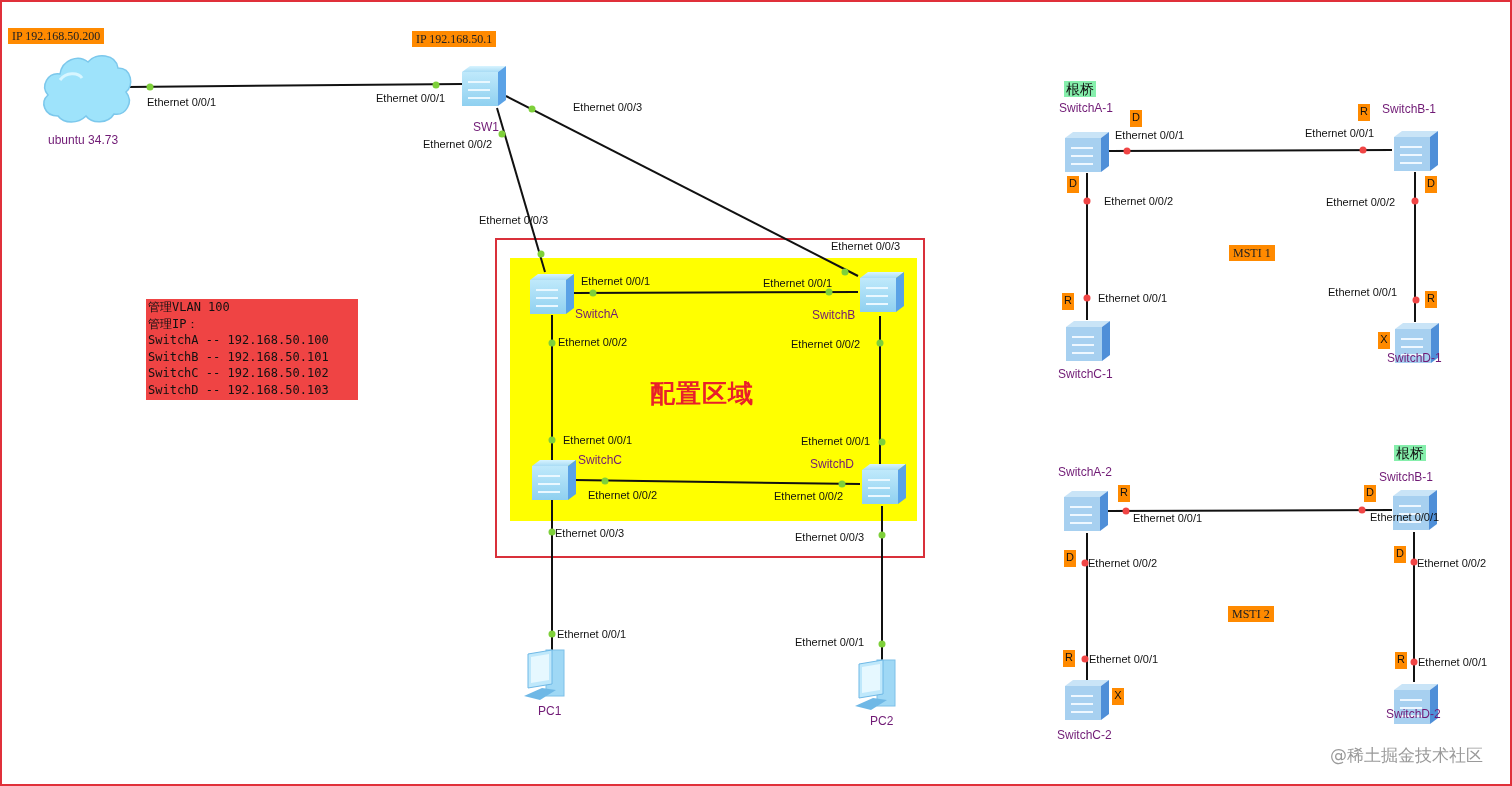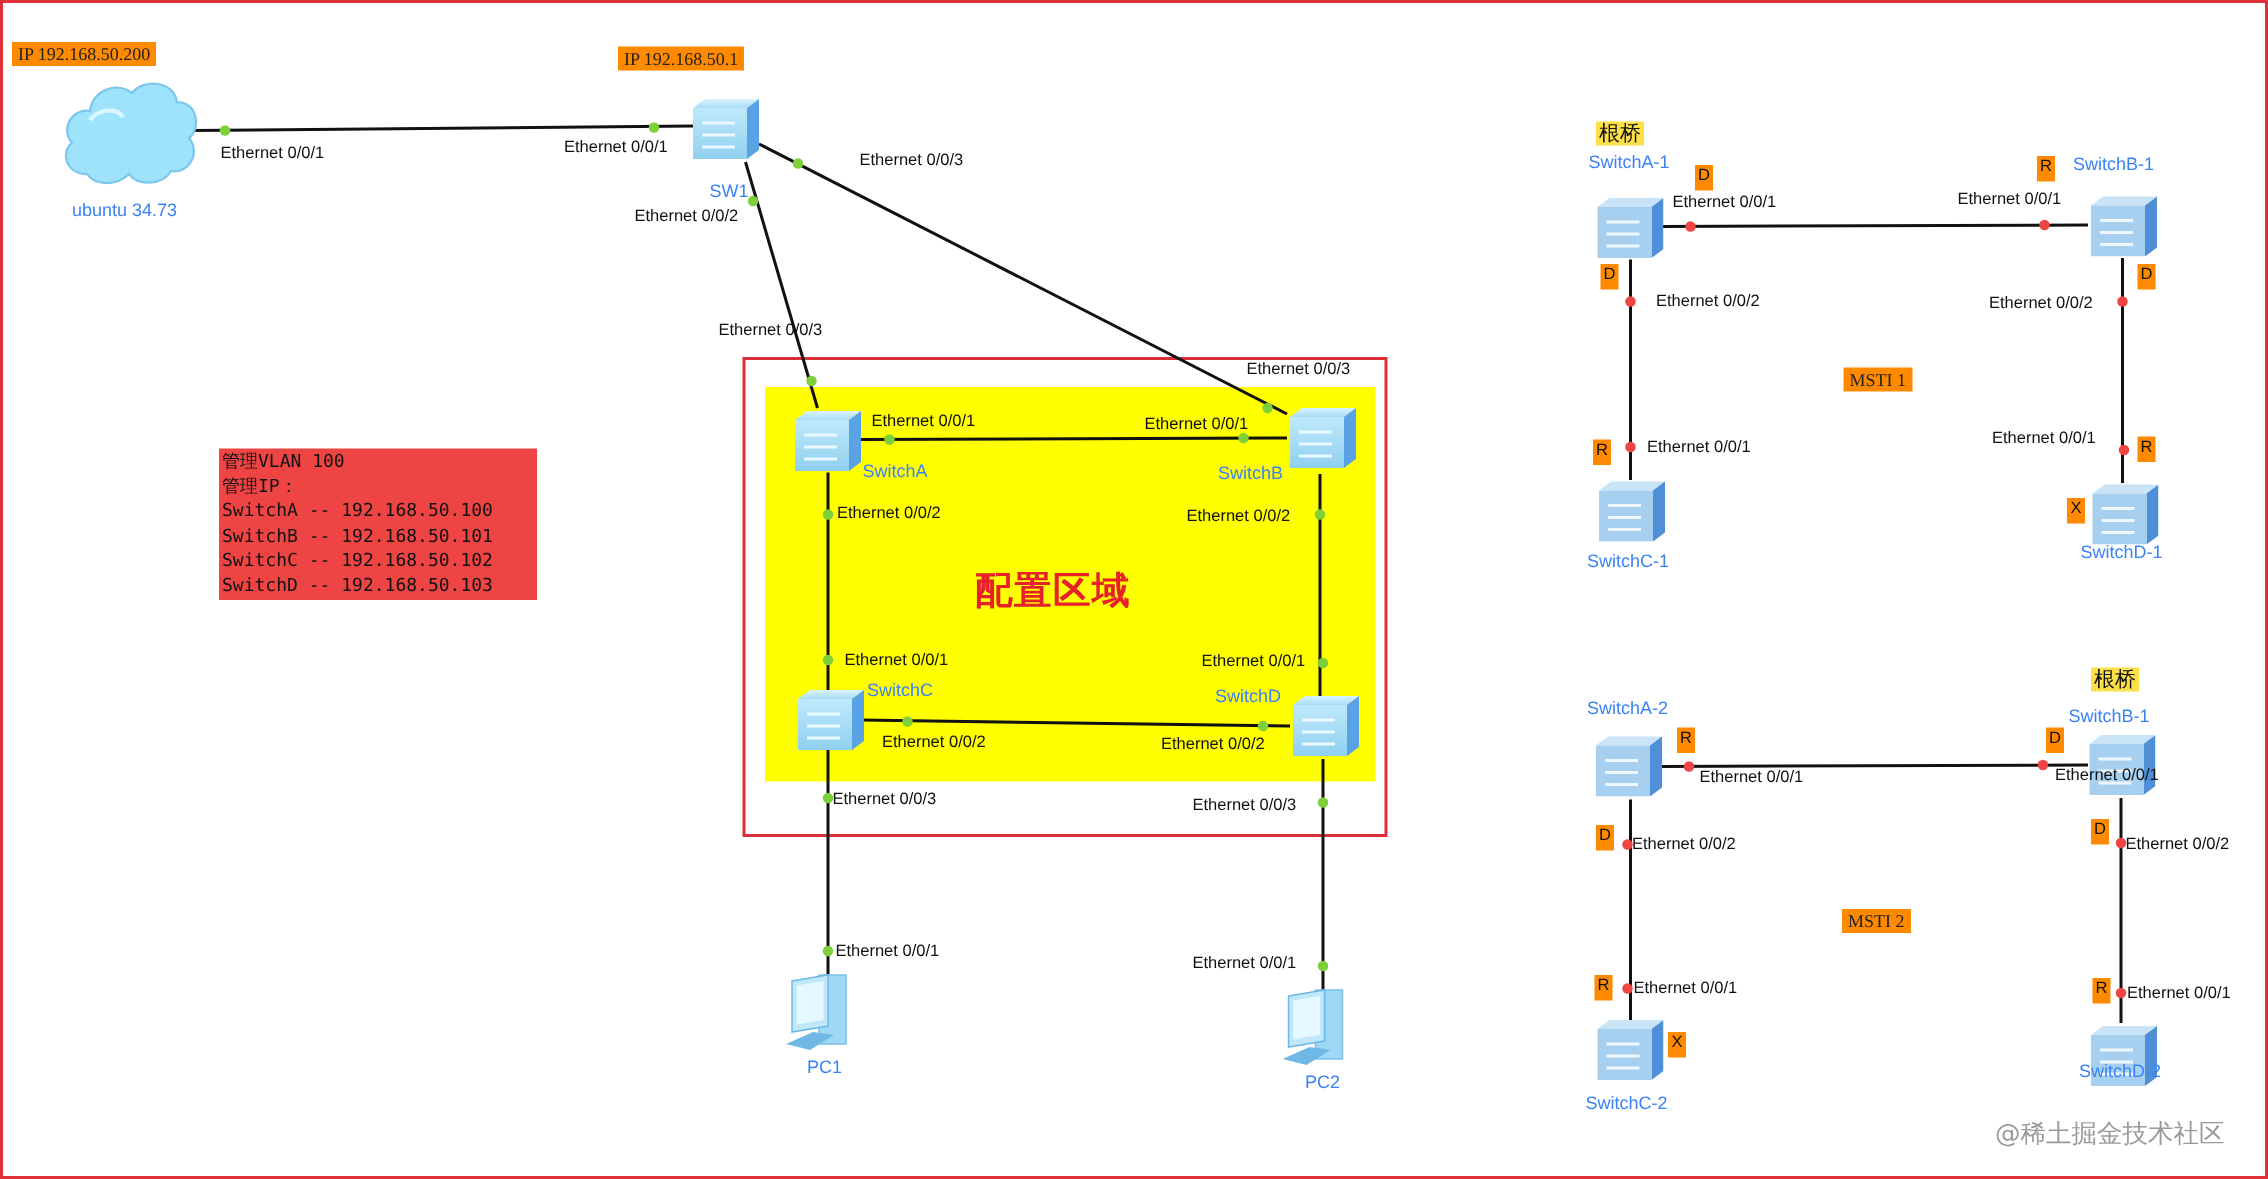--- a/index.html
+++ b/index.html
@@ -1,23 +1,23 @@
 <!DOCTYPE html>
 <html><head>
 <meta charset="utf-8">
 <style>
   html,body{margin:0;padding:0;background:#fff;}
   body{width:1512px;height:786px;position:relative;overflow:hidden;font-family:"Liberation Sans",sans-serif;}
   #frame{position:absolute;left:0;top:0;width:1508px;height:782px;border:2px solid #e0303a;box-sizing:content-box;}
   svg#links{position:absolute;left:0;top:0;width:1512px;height:786px;}
   .lbl{position:absolute;font-size:11px;color:#111;white-space:nowrap;line-height:12px;}
-  .name{position:absolute;font-size:12px;color:#3b82f6;white-space:nowrap;line-height:13px;text-align:right;}
+  .name{position:absolute;font-size:12px;color:#701a75;white-space:nowrap;line-height:13px;text-align:right;}
   .tag{position:absolute;background:#ff8a00;color:#222;font-family:Liberation Serif, serif;font-size:12px;line-height:16px;padding:0 4px;white-space:nowrap;}
   .role{position:absolute;background:#ff8a00;color:#111;font-size:11px;line-height:15px;width:12px;text-align:center;height:17px;}
-  .root{position:absolute;background:#fde047;color:#111;font-size:14px;line-height:16px;padding:0 2px;font-family:"DejaVu Sans",sans-serif;}
+  .root{position:absolute;background:#86efac;color:#111;font-size:14px;line-height:16px;padding:0 2px;font-family:"DejaVu Sans",sans-serif;}
   #config-zone{position:absolute;left:495px;top:238px;width:430px;height:320px;border:2px solid #d9303a;box-sizing:border-box;}
   #yellow{position:absolute;left:510px;top:258px;width:407px;height:263px;background:#ffff00;}
   #zone-title{position:absolute;left:650px;top:377px;font-size:25px;font-weight:bold;color:#e8202a;font-family:"DejaVu Sans",sans-serif;letter-spacing:1px;text-align:center;}
   #mgmt{position:absolute;left:146px;top:299px;width:212px;height:101px;background:#ef4444;font-family:"DejaVu Sans Mono","Liberation Mono",monospace;font-size:12px;line-height:16.5px;color:#111;padding:0 0 0 2px;box-sizing:border-box;}
   #mgmt div{white-space:pre;}
   .sw{position:absolute;width:46px;height:42px;}
   .pc{position:absolute;width:46px;height:54px;}
   .cloud{position:absolute;}
   #watermark{position:absolute;left:1330px;top:744px;font-size:17px;color:#9a9a9a;font-family:"DejaVu Sans",sans-serif;}
 </style>
@@ -232,21 +232,21 @@
   <div>SwitchA -- 192.168.50.100</div>
   <div>SwitchB -- 192.168.50.101</div>
   <div>SwitchC -- 192.168.50.102</div>
   <div>SwitchD -- 192.168.50.103</div>
 </div>
 
 <div class="root" style="left:1064px;top:81px">根桥</div>
 <div class="name" style="left:1059px;top:102px">SwitchA-1</div>
 <div class="name" style="left:1382px;top:103px">SwitchB-1</div>
 <div class="name" style="left:1058px;top:368px">SwitchC-1</div>
-<div class="name" style="left:1387px;top:362px">SwitchD-1</div>
+<div class="name" style="left:1387px;top:352px">SwitchD-1</div>
 <div class="tag" style="left:1229px;top:245px">MSTI 1</div>
 
 <div class="lbl" style="left:1115px;top:129px">Ethernet 0/0/1</div>
 <div class="lbl" style="left:1104px;top:195px">Ethernet 0/0/2</div>
 <div class="lbl" style="left:1305px;top:127px">Ethernet 0/0/1</div>
 <div class="lbl" style="left:1326px;top:196px">Ethernet 0/0/2</div>
 <div class="lbl" style="left:1098px;top:292px">Ethernet 0/0/1</div>
 <div class="lbl" style="left:1328px;top:286px">Ethernet 0/0/1</div>
 
 <div class="role" style="left:1130px;top:110px">D</div>

